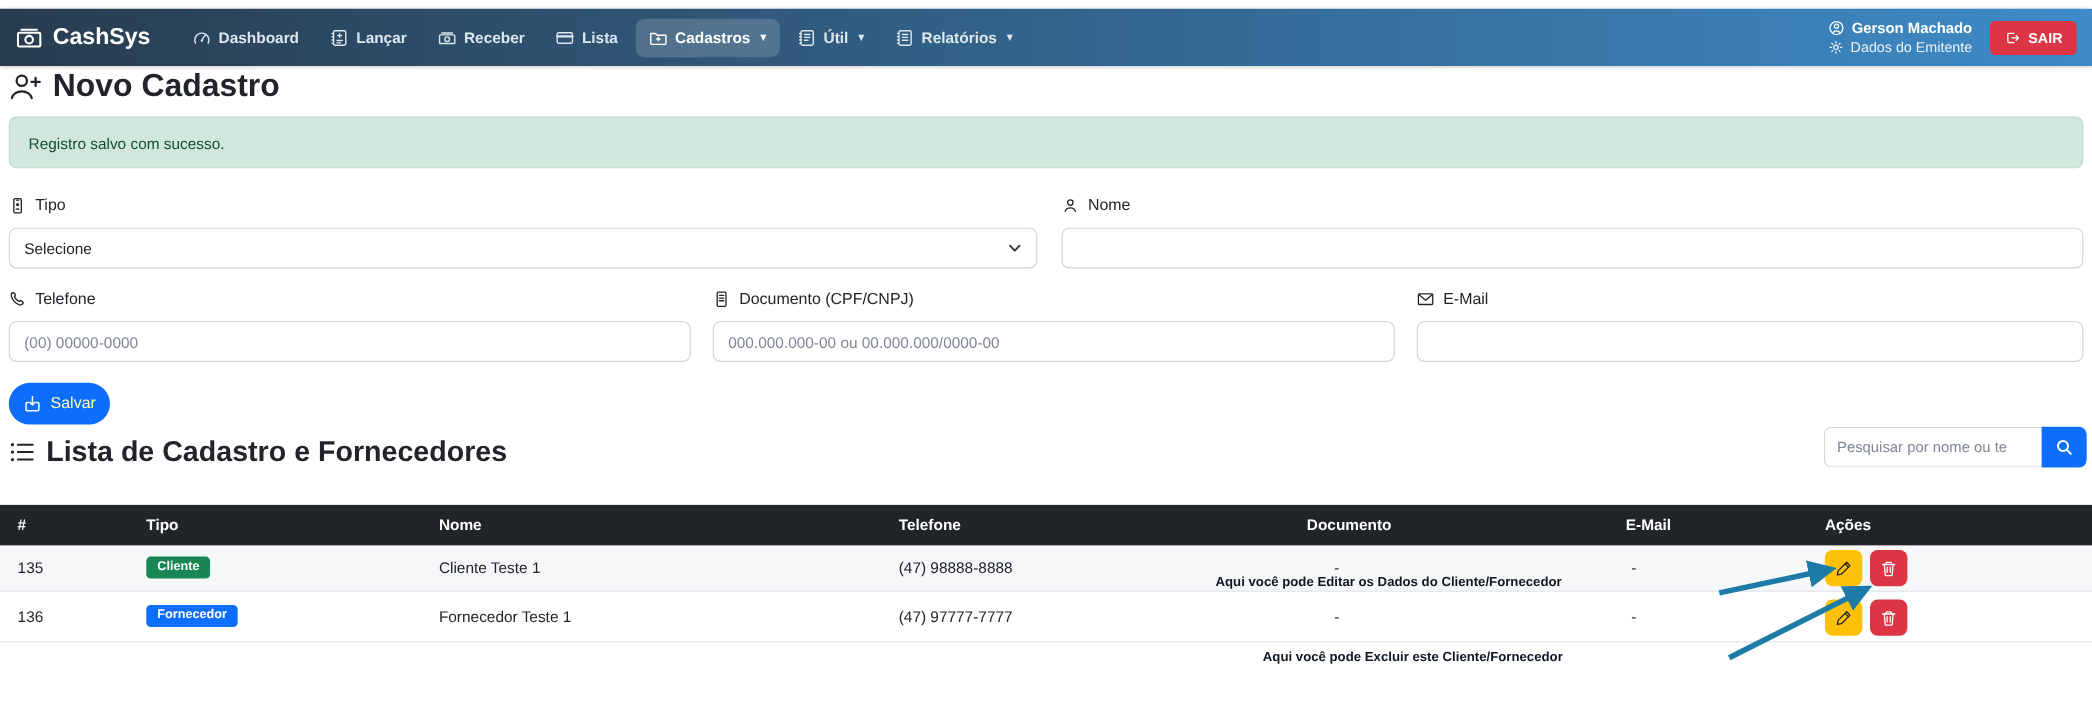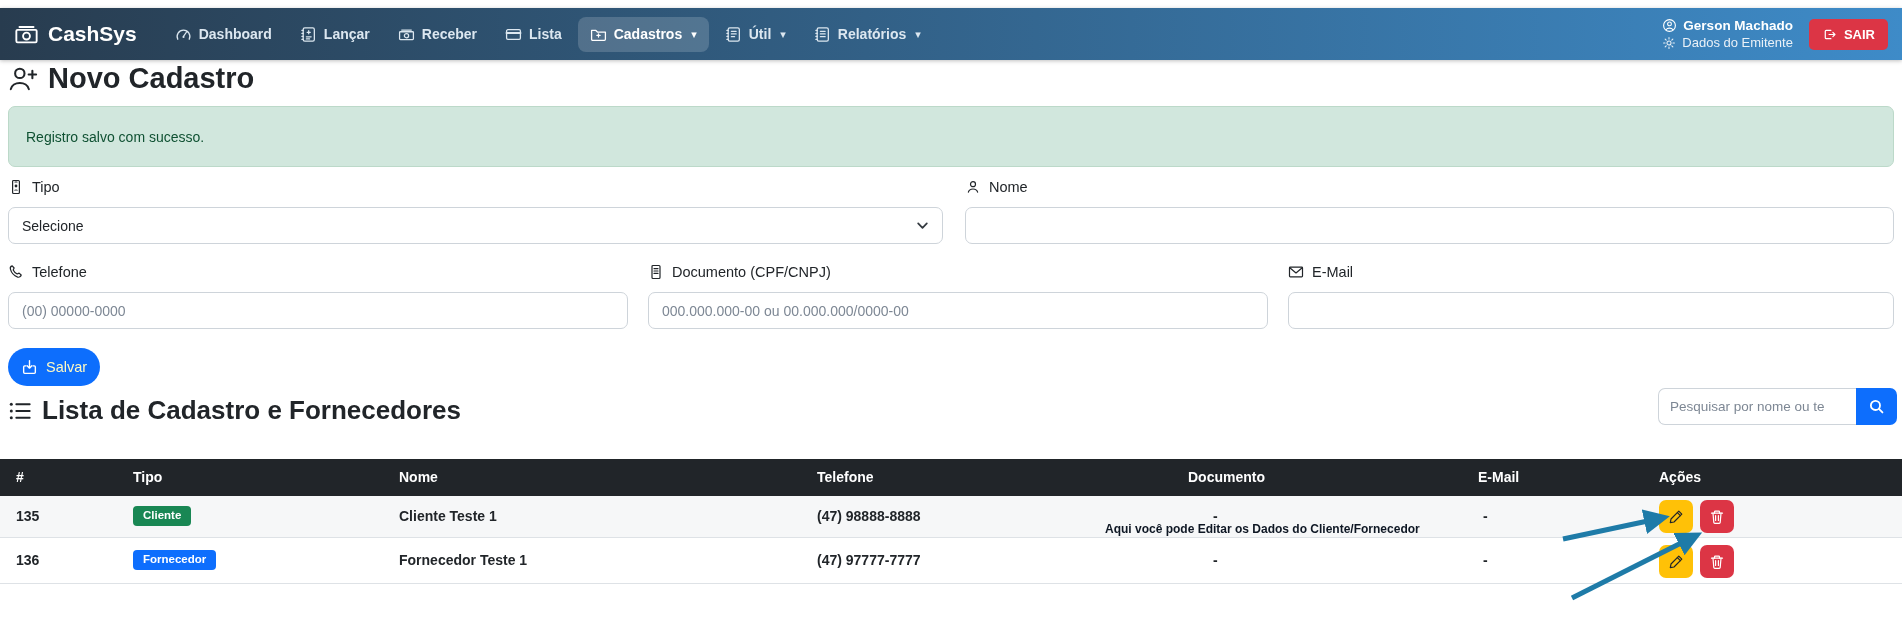--- a/index.html
+++ b/index.html
@@ -23,21 +23,21 @@
   .user-line{display:flex;align-items:center;gap:6px;}
   .user-name{font-weight:bold;font-size:13.5px;color:#fff;}
   .logout{display:flex;align-items:center;gap:7px;background:var(--danger,#dc3545);color:#fff;
           border:none;border-radius:5px;font-weight:bold;font-size:13px;padding:8px 13px;
           font-family:inherit;cursor:pointer;}
 
   
   .heading{display:flex;align-items:center;gap:10px;font-weight:bold;color:#212529;}
   .h-novo{left:8px;top:62px;font-size:29px;}
   .h-lista{left:8px;top:395px;font-size:26px;}
-  .alert{left:8px;top:106px;width:1886px;height:61px;box-sizing:border-box;
+  .alert{left:8px;top:106px;width:1886px;height:47px;box-sizing:border-box;
          background:var(--alertbg,#d1e7dd);border:1px solid #bcd9c9;border-radius:7px;
          color:var(--alerttx,#0f5132);font-size:14px;display:flex;align-items:center;padding:0 17px;}
 
   
   .field-label{display:flex;align-items:center;gap:8px;font-size:14.5px;color:#212529;height:18px;}
   .tb{height:37px;box-sizing:border-box;border:1px solid #ced4da;border-radius:7px;background:#fff;
       font-size:14px;color:#212529;padding:0 13px;font-family:inherit;}
   input.tb::placeholder{color:#7d8794;opacity:1;}
   .select{display:flex;align-items:center;justify-content:space-between;cursor:pointer;}
   .btn-primary{display:flex;align-items:center;gap:8px;background:var(--accent,#0d6efd);color:#fef9c3;
@@ -51,21 +51,21 @@
                 font-family:inherit;color:#212529;}
   .search input::placeholder{color:#7d8794;opacity:1;}
   .search button{width:41px;height:37px;background:var(--accent,#0d6efd);border:none;
                  border-radius:0 7px 7px 0;cursor:pointer;color:#fff;display:flex;
                  align-items:center;justify-content:center;}
 
   
   .thead{left:0;top:459px;width:1902px;height:37px;background:var(--thead,#212529);}
   .thead span{position:absolute;color:#fff;font-size:14px;font-weight:bold;line-height:37px;}
   .trow{left:0;width:1902px;box-sizing:border-box;border-bottom:1px solid #dee2e6;}
-  .trow span.cell{position:absolute;font-size:14px;color:#212529;font-weight:bold;}
+  .trow span.cell{position:absolute;font-size:14px;color:#212529;}
   .badge{position:absolute;color:#fff;font-size:11.5px;font-weight:bold;border-radius:4px;
          padding:4px 10px;line-height:1;}
   .act-btn{position:absolute;width:34px;height:33px;border:none;border-radius:7px;cursor:pointer;
            display:flex;align-items:center;justify-content:center;padding:0;}
   .act-edit{background:var(--warning,#ffc107);color:#212529;}
   .act-del{background:var(--danger,#dc3545);color:#fff;}
 
   
   .note{position:absolute;font-size:12px;font-weight:bold;color:#0e1724;white-space:nowrap;z-index:6;}
   #arrows{position:absolute;left:0;top:0;width:1902px;height:643px;pointer-events:none;z-index:5;}
@@ -369,20 +369,21 @@
           <path d="M2.5 4.2 h11"></path>
             <path d="M5.5 4.2 V3 a0.8 0.8 0 0 1 0.8 -0.8 h3.4 a0.8 0.8 0 0 1 0.8 0.8 v1.2"></path>
             <path d="M4 4.2 l0.8 9.2 a1 1 0 0 0 1 0.9 h4.4 a1 1 0 0 0 1 -0.9 l0.8 -9.2"></path>
             <path d="M6.6 6.6 v4.8 M9.4 6.6 v4.8"></path>
         </svg>
       </span>
     </button>
   </div>
 
   <div class="note" style="left:1105px;top:522px;">Aqui você pode Editar os Dados do Cliente/Fornecedor</div>
+  <div class="note" style="left:1148px;top:590px;">Aqui você pode Excluir este Cliente/Fornecedor</div>
 
   <svg id="arrows">
     <defs>
       <marker id="ah" markerWidth="6" markerHeight="6" refX="3.6" refY="2.5" orient="auto">
         <path d="M0,0 L5.2,2.5 L0,5 z" style="fill:var(--arrow,#1e7ba8);"></path>
       </marker>
     </defs>
     <path class="arrow" d="M1563,539 L1662,518" marker-end="url(#ah)"></path>
     <path class="arrow" d="M1572,598 L1695,536" marker-end="url(#ah)"></path>
   </svg>

